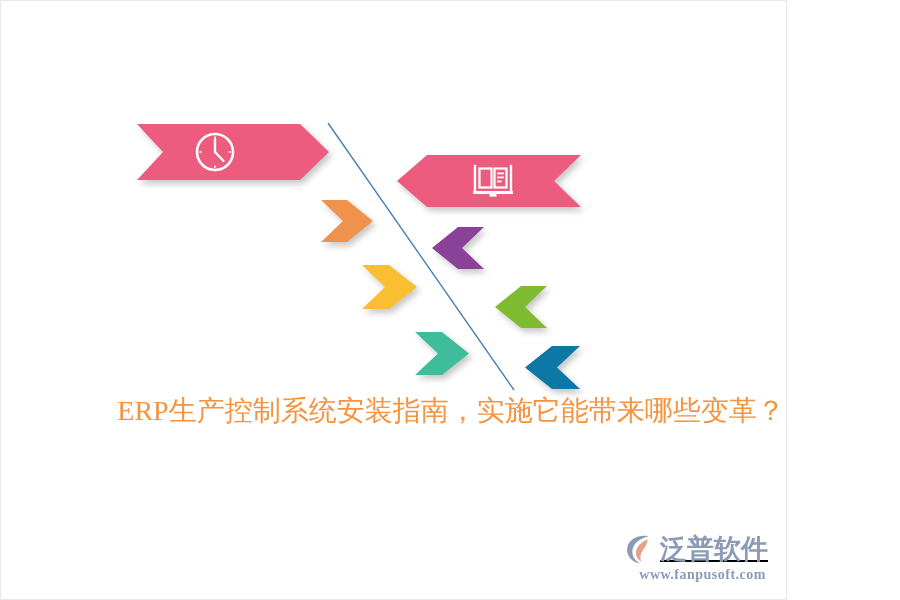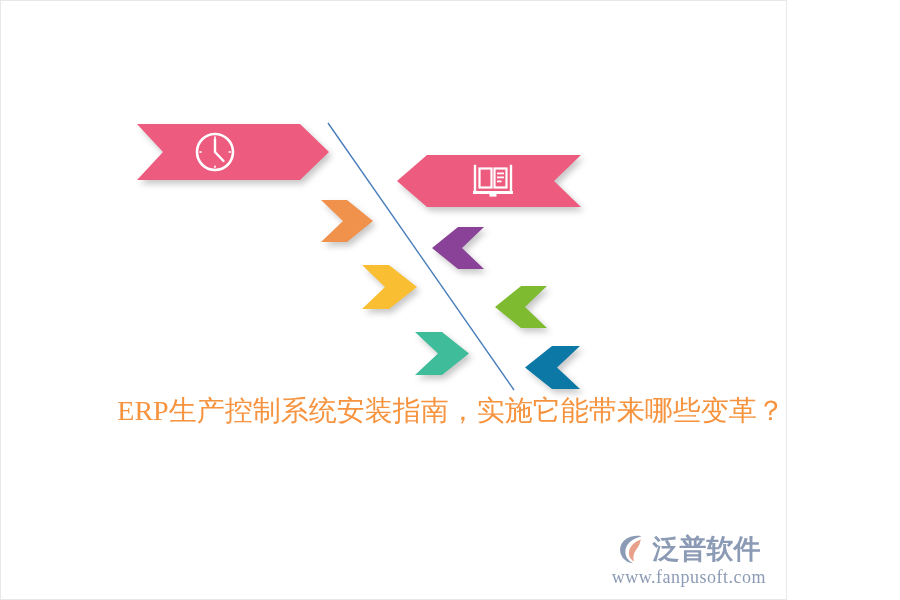--- a/index.html
+++ b/index.html
@@ -110,43 +110,44 @@
   #logo {
     position: absolute;
     right: 18px;
     bottom: 12px;
     width: 160px;
     height: 56px;
   }
   #logo-row {
     display: flex;
     align-items: center;
-    justify-content: center;
+    justify-content: flex-end;
     height: 36px;
+    text-decoration: underline;
   }
   #logo-mark {
     width: 34px;
     height: 34px;
     margin-right: 3px;
     flex: none;
   }
   #logo-mark svg { display: block; }
   #logo-name {
     font-family: "Liberation Sans", sans-serif;
     font-size: 27px;
     font-weight: bold;
     color: #8C9BB5;
     letter-spacing: 0px;
     line-height: 34px;
   }
   #logo-url {
     text-align: right;
     font-family: "Liberation Serif", "DejaVu Serif", serif;
-    font-size: 18px;
-    font-weight: normal;
+    font-size: 14px;
+    font-weight: bold;
     color: #8C9BB5;
     letter-spacing: 0.5px;
     margin-top: 0px;
     padding-right: 2px;
   }
 </style>
 </head>
 <body>
 
 <div id="canvas">

